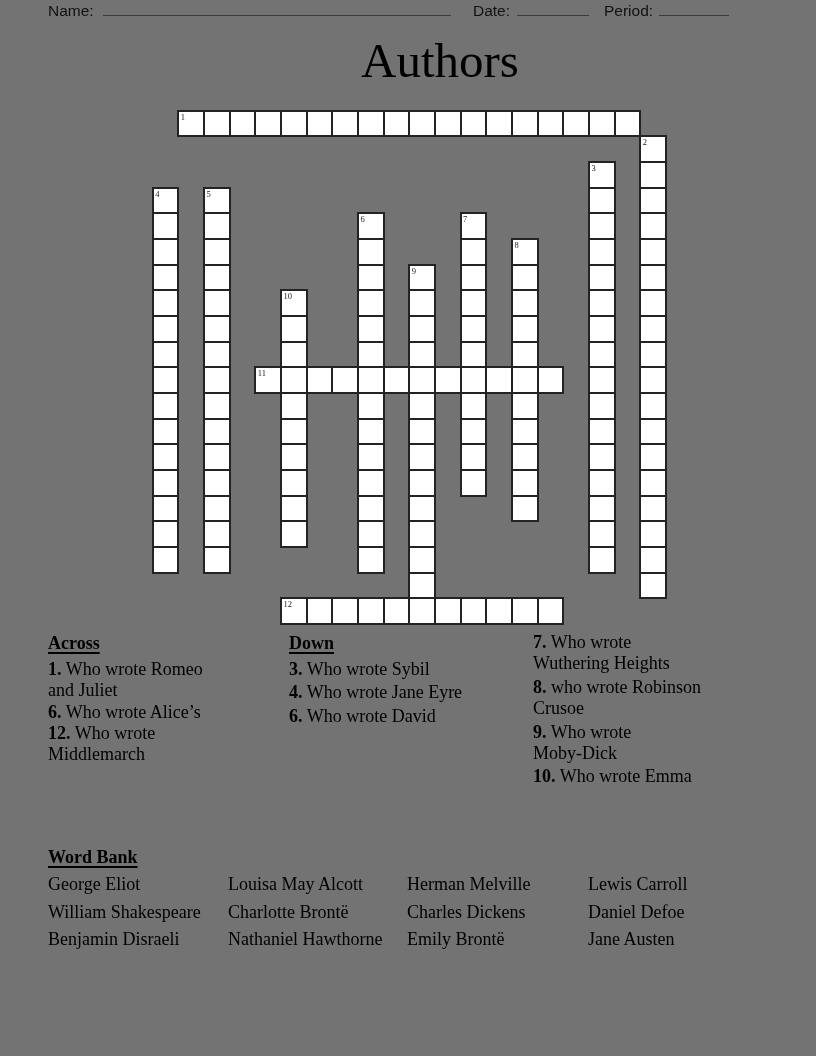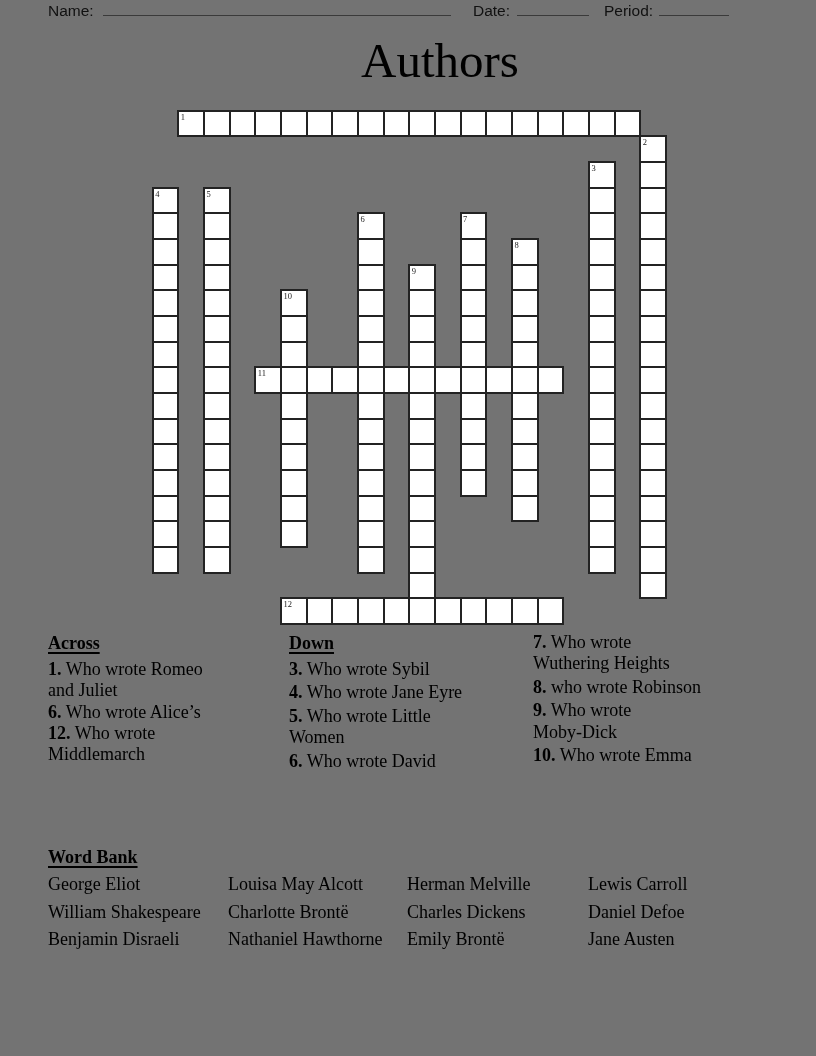--- a/index.html
+++ b/index.html
@@ -318,37 +318,34 @@
   <div class="clue-col col-down-1">
     <div class="section-heading">Down</div>
     <div>
         <div class="clue clue-down">
           <div class="clue-line"><b>3.</b> Who wrote Sybil</div>
         </div>
         <div class="clue clue-down">
           <div class="clue-line"><b>4.</b> Who wrote Jane Eyre</div>
         </div>
         <div class="clue clue-down">
-          <div class="clue-line"><b>5.</b> Who wrote Little</div>
-          <div class="clue-line">Women</div>
-        </div>
-        <div class="clue clue-down">
           <div class="clue-line"><b>6.</b> Who wrote David</div>
         </div>
       </div>
   </div>
 
   <div class="clue-col col-down-2">
     <div>
         <div class="clue clue-down">
           <div class="clue-line"><b>7.</b> Who wrote</div>
           <div class="clue-line">Wuthering Heights</div>
         </div>
         <div class="clue clue-down">
           <div class="clue-line"><b>8.</b> who wrote Robinson</div>
+          <div class="clue-line">Crusoe</div>
         </div>
         <div class="clue clue-down">
           <div class="clue-line"><b>9.</b> Who wrote</div>
           <div class="clue-line">Moby-Dick</div>
         </div>
         <div class="clue clue-down">
           <div class="clue-line"><b>10.</b> Who wrote Emma</div>
         </div>
       </div>
   </div>

